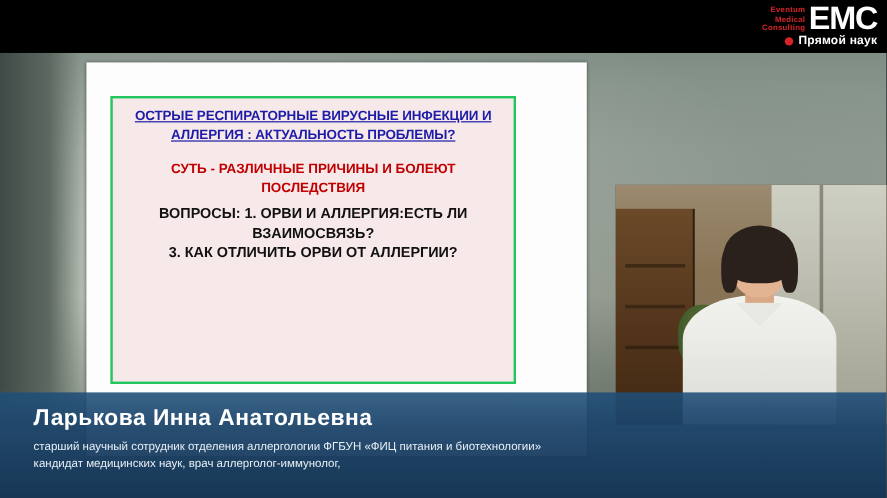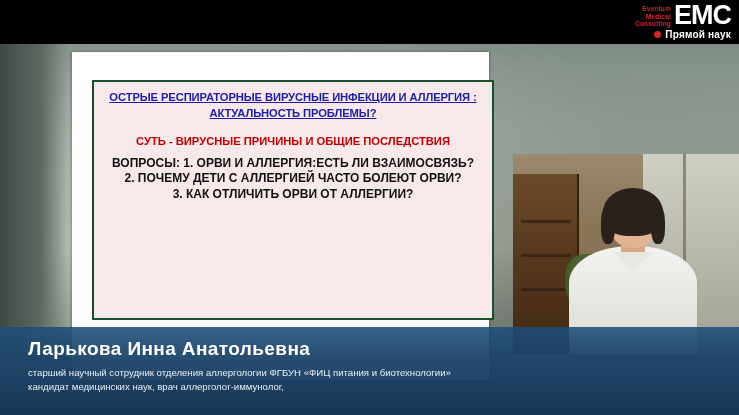--- a/index.html
+++ b/index.html
@@ -118,23 +118,23 @@
   .slide {
     position: absolute;
     left: 72px; top: 8px;
     width: 417px; height: 328px;
     background: #fdfdfd;
     box-shadow: 0 0 3px rgba(0,0,0,.45);
   }
   .slide-inner {
     position: absolute;
     left: 20px; top: 28px;
-    width: 402px; height: 240px;
+    width: 338px; height: 240px;
     background: #f7e9ea;
-    border: 2px solid #14532d;
+    border: 2px solid #22c55e;
     padding: 8px 10px 6px 10px;
     text-align: center;
   }
   .slide-title {
     color: #1c1ca8;
     font-weight: bold;
     font-size: 11.2px;
     line-height: 15.5px;
     text-decoration: underline;
     letter-spacing: -0.1px;
@@ -297,24 +297,23 @@
   </div>
 
   <div class="video-area">
     <div class="room-bg"></div>
     <div class="room-left-band"></div>
     <div class="room-bottom-band"></div>
 
     <div class="slide">
       <div class="slide-inner">
         <div class="slide-title">ОСТРЫЕ РЕСПИРАТОРНЫЕ ВИРУСНЫЕ ИНФЕКЦИИ  И АЛЛЕРГИЯ : АКТУАЛЬНОСТЬ ПРОБЛЕМЫ?</div>
-        <div class="slide-sub">СУТЬ - ВИРУСНЫЕ ПРИЧИНЫ И ОБЩИЕ ПОСЛЕДСТВИЯ</div>
+        <div class="slide-sub">СУТЬ - РАЗЛИЧНЫЕ ПРИЧИНЫ И БОЛЕЮТ ПОСЛЕДСТВИЯ</div>
         <div class="slide-body">
           <div>ВОПРОСЫ: 1. ОРВИ И АЛЛЕРГИЯ:ЕСТЬ ЛИ ВЗАИМОСВЯЗЬ?</div>
-          <div>2. ПОЧЕМУ ДЕТИ С АЛЛЕРГИЕЙ ЧАСТО БОЛЕЮТ ОРВИ?</div>
           <div>3. КАК ОТЛИЧИТЬ ОРВИ ОТ АЛЛЕРГИИ?</div>
         </div>
       </div>
     </div>
 
     <div class="cam">
       <div class="cam-bg"></div>
       <div class="cam-window"></div>
       <div class="cam-cabinet"></div>
       <div class="cam-plant"></div>

